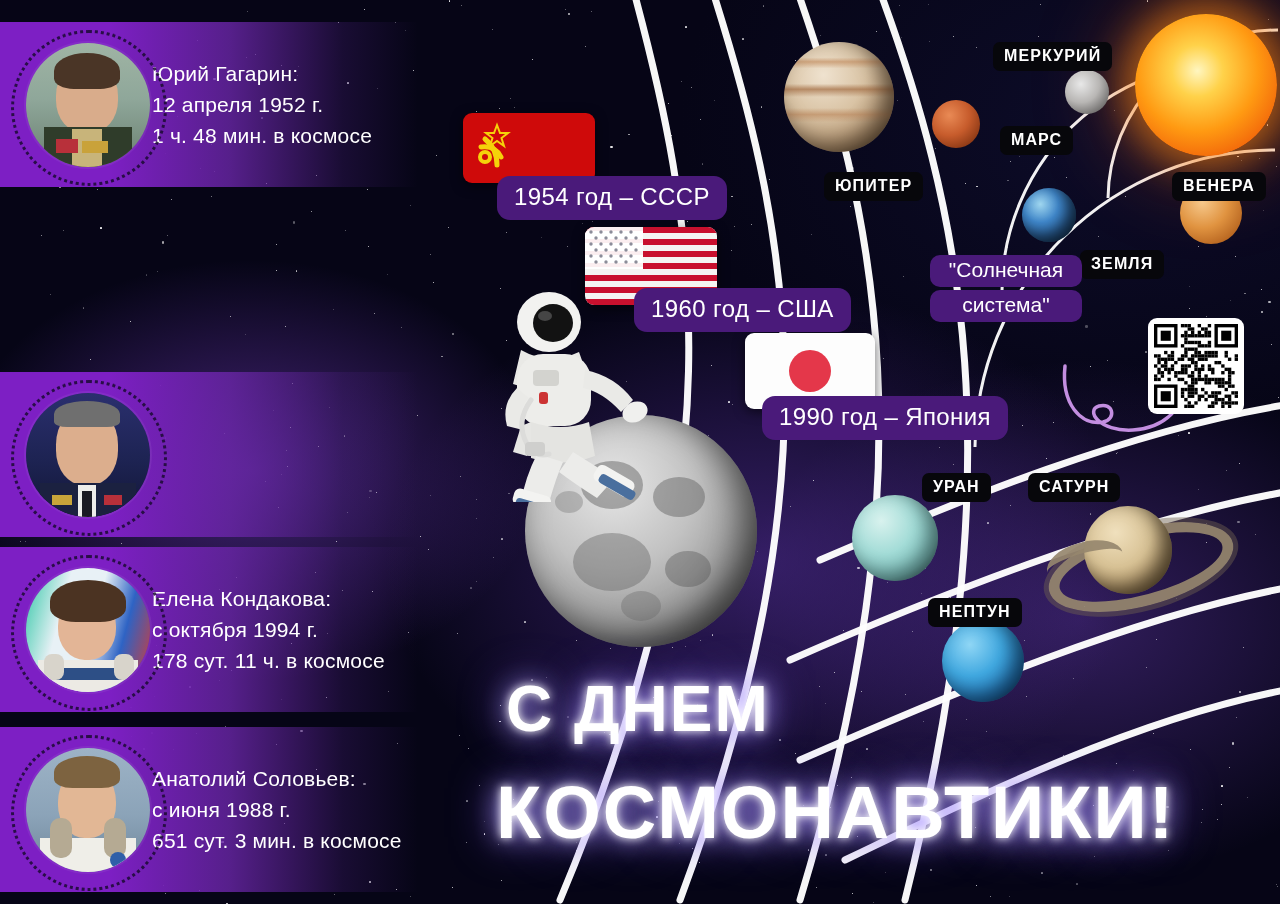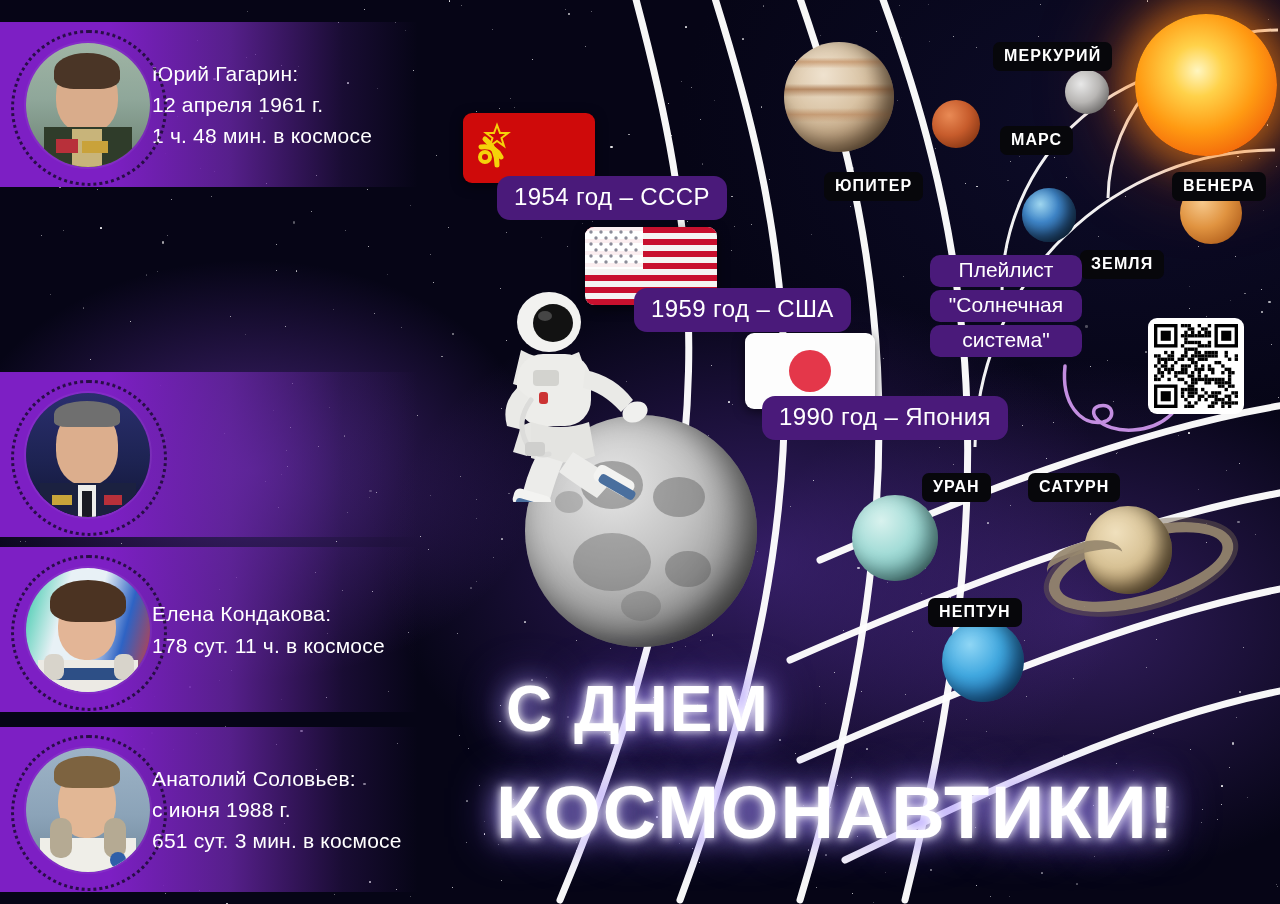--- a/index.html
+++ b/index.html
@@ -756,25 +756,24 @@
     </svg>
   </div>
 
   <div class="flag" style="left:745px;top:333px;width:130px;height:76px;background:#fdfdfd;">
     <svg width="130" height="76" viewBox="0 0 130 76">
       <circle cx="65" cy="38" r="21" fill="#e4374a"></circle>
     </svg>
   </div>
 
   <div class="ybadge" style="left:497px;top:176px;">1954 год – СССР</div>
-  <div class="ybadge" style="left:634px;top:288px;">1959 год – США</div>
+  <div class="ybadge" style="left:634px;top:288px;">1960 год – США</div>
   <div class="ybadge" style="left:762px;top:396px;">1990 год – Япония</div>
 
   <div class="playlist">
-    <span>Плейлист</span>
     <span>"Солнечная</span>
     <span>система"</span>
   </div>
 
   <svg style="position:absolute;left:1055px;top:360px;" width="160" height="80" viewBox="0 0 160 80">
     <path d="M10 6 C 6 44 26 66 48 62 C 62 59 58 42 44 46 C 30 50 44 72 78 70 C 112 68 128 46 134 20" fill="none" stroke="#c38ee0" stroke-width="3.5" stroke-linecap="round"></path>
     <path d="M126 30 L134 16 L143 28" fill="none" stroke="#c38ee0" stroke-width="3.5" stroke-linecap="round" stroke-linejoin="round"></path>
   </svg>
 
   <div class="qr">
@@ -1018,21 +1017,21 @@
           <div style="position:absolute;left:30px;top:16px;width:62px;height:74px;border-radius:50% 50% 44% 44%;background:#d9ac8b;"></div>
           <div style="position:absolute;left:28px;top:10px;width:66px;height:36px;border-radius:50% 50% 30% 30%;background:#4a3526;"></div>
           <div style="position:absolute;left:18px;top:84px;width:88px;height:44px;background:#2f3c2a;"></div>
           <div style="position:absolute;left:46px;top:86px;width:30px;height:40px;background:#c8b47a;"></div>
           <div style="position:absolute;left:30px;top:96px;width:22px;height:14px;background:#b8303a;"></div>
           <div style="position:absolute;left:56px;top:98px;width:26px;height:12px;background:#c9a23a;"></div>
         </div>
       </div>
       <div class="card-text">
         <div class="nm">Юрий Гагарин:</div>
-        <div class="ln">12 апреля 1961 г.</div>
+        <div class="ln">12 апреля 1952 г.</div>
         <div class="ln">1 ч. 48 мин. в космосе</div>
       </div>
     </div>
 
 
     <div class="card" style="top:372px;">
       <div class="avatar-wrap">
         <div class="avatar-dots"></div>
         <div class="avatar">
           <div class="face" style="background:linear-gradient(180deg,#2a2f6e 0%,#1d2352 55%,#121636 100%);"></div>
@@ -1055,20 +1054,21 @@
           <div style="position:absolute;left:32px;top:24px;width:58px;height:68px;border-radius:50% 50% 46% 46%;background:#e3b596;"></div>
           <div style="position:absolute;left:24px;top:12px;width:76px;height:42px;border-radius:50% 50% 34% 34%;background:#4b3322;"></div>
           <div style="position:absolute;left:12px;top:92px;width:100px;height:36px;background:#eceae4;"></div>
           <div style="position:absolute;left:26px;top:100px;width:72px;height:12px;background:#2d4f86;"></div>
           <div style="position:absolute;left:18px;top:86px;width:20px;height:26px;border-radius:8px;background:#d8d4cb;"></div>
           <div style="position:absolute;left:88px;top:86px;width:20px;height:26px;border-radius:8px;background:#d8d4cb;"></div>
         </div>
       </div>
       <div class="card-text">
         <div class="nm">Елена Кондакова:</div>
+        <div class="ln">с октября 1994 г.</div>
         <div class="ln">178 сут. 11 ч.  в космосе</div>
       </div>
     </div>
 
     <div class="card" style="top:727px;">
       <div class="avatar-wrap">
         <div class="avatar-dots"></div>
         <div class="avatar">
           <div class="face" style="background:linear-gradient(180deg,#9db3c6 0%,#8ba3b8 55%,#6f8599 100%);"></div>
           <div style="position:absolute;left:32px;top:18px;width:58px;height:72px;border-radius:50% 50% 46% 46%;background:#e2b795;"></div>

